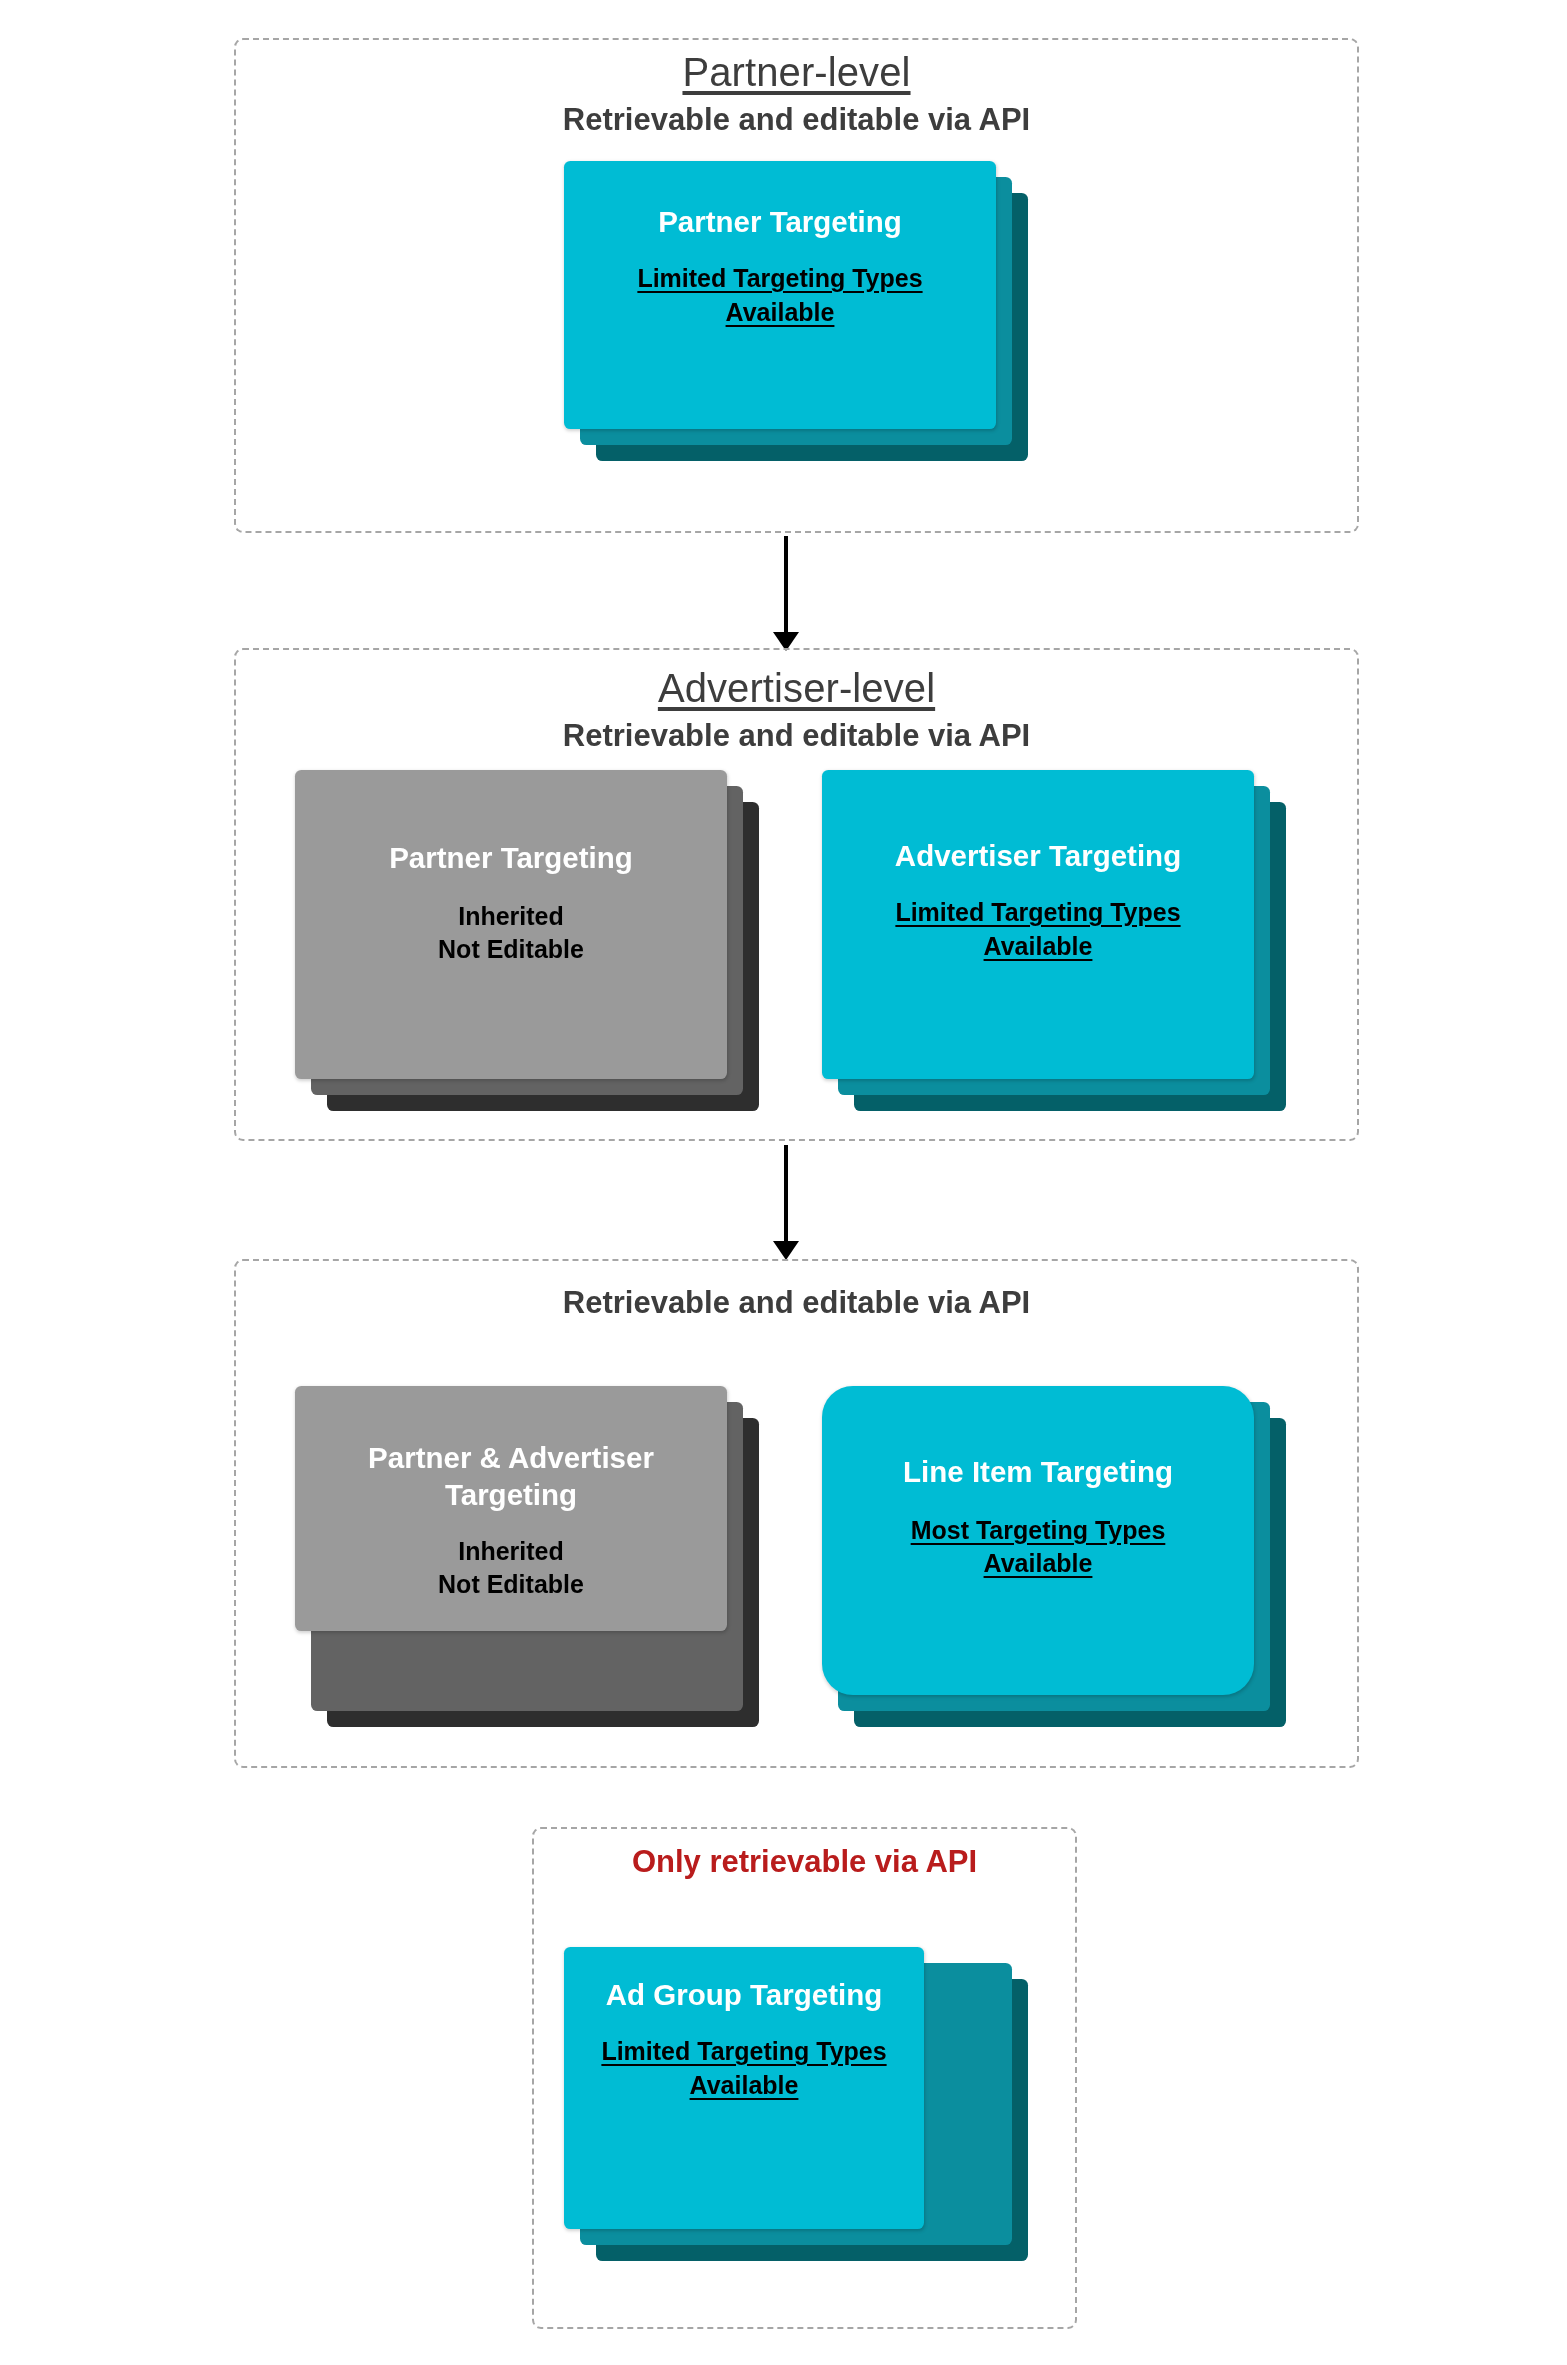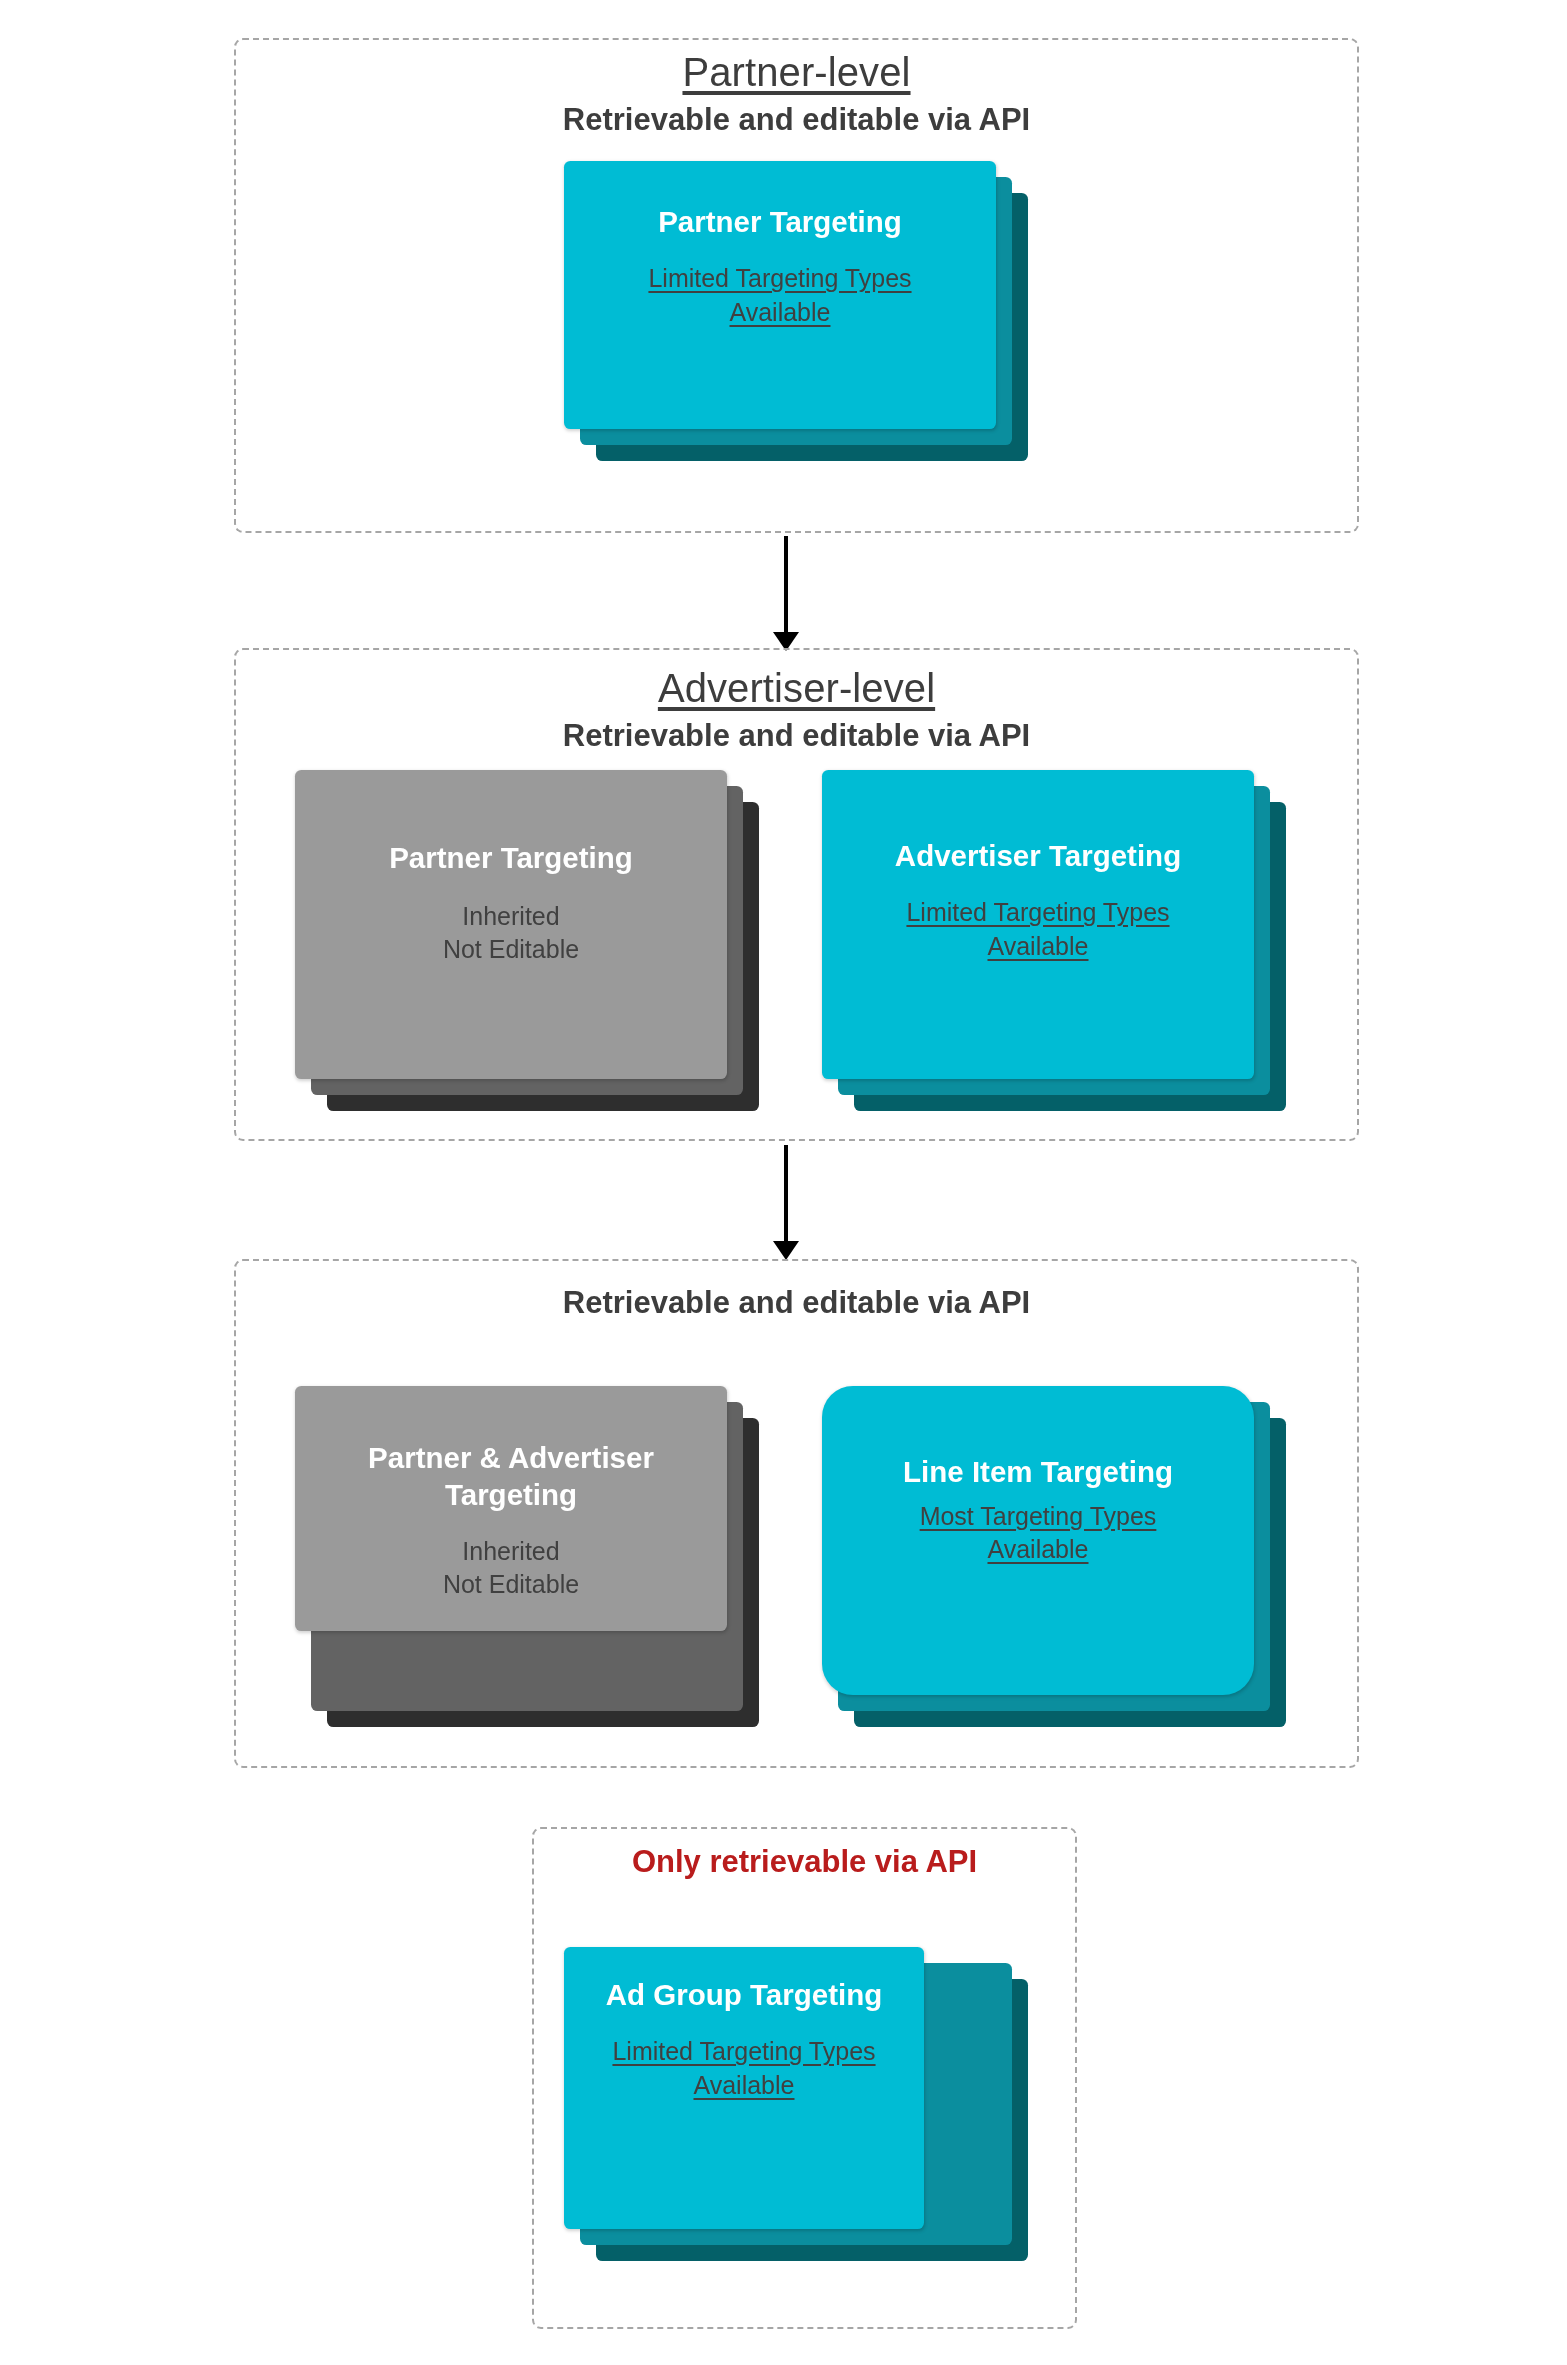--- a/index.html
+++ b/index.html
@@ -98,22 +98,22 @@
 
   .card-title {
     color: #ffffff;
     font-weight: 700;
     font-size: 29.5px;
     line-height: 1.25;
     text-align: center;
     width: 88%;
   }
   .card-sub {
-    color: #404040;
-    font-weight: 400;
+    color: #000000;
+    font-weight: 700;
     font-size: 25px;
     line-height: 1.33;
     text-align: center;
     width: 90%;
   }
   .card-sub.linked {
     text-decoration: underline;
     text-underline-offset: 3.6px;
   }
 
@@ -220,21 +220,21 @@
         <span>Not Editable</span>
       </div>
     </div>
   </div>
 
   <div class="stack teal" style="left:822px; top:1386px; width:464px; height:341px;">
     <div class="layer back2" style="width:432px; height:309px;"></div>
     <div class="layer back1" style="width:432px; height:309px;"></div>
     <div class="layer front" style="width:432px; height:309px; padding-top:68px;border-radius:31px;">
       <div class="card-title">Line Item Targeting</div>
-      <div class="card-sub linked" style="margin-top:9px;">
+      <div class="card-sub linked" style="margin-top:23px;">
         <span>Most Targeting Types</span><br>
         <span>Available</span>
       </div>
     </div>
   </div>
 
   <div class="level-box" style="left:532px; top:1827px; width:545px; height:502px;"></div>
 
   <div class="level-heading" style="top:1838px; left:532px; width:545px;">
     <span class="level-api danger">Only retrievable via API</span>

